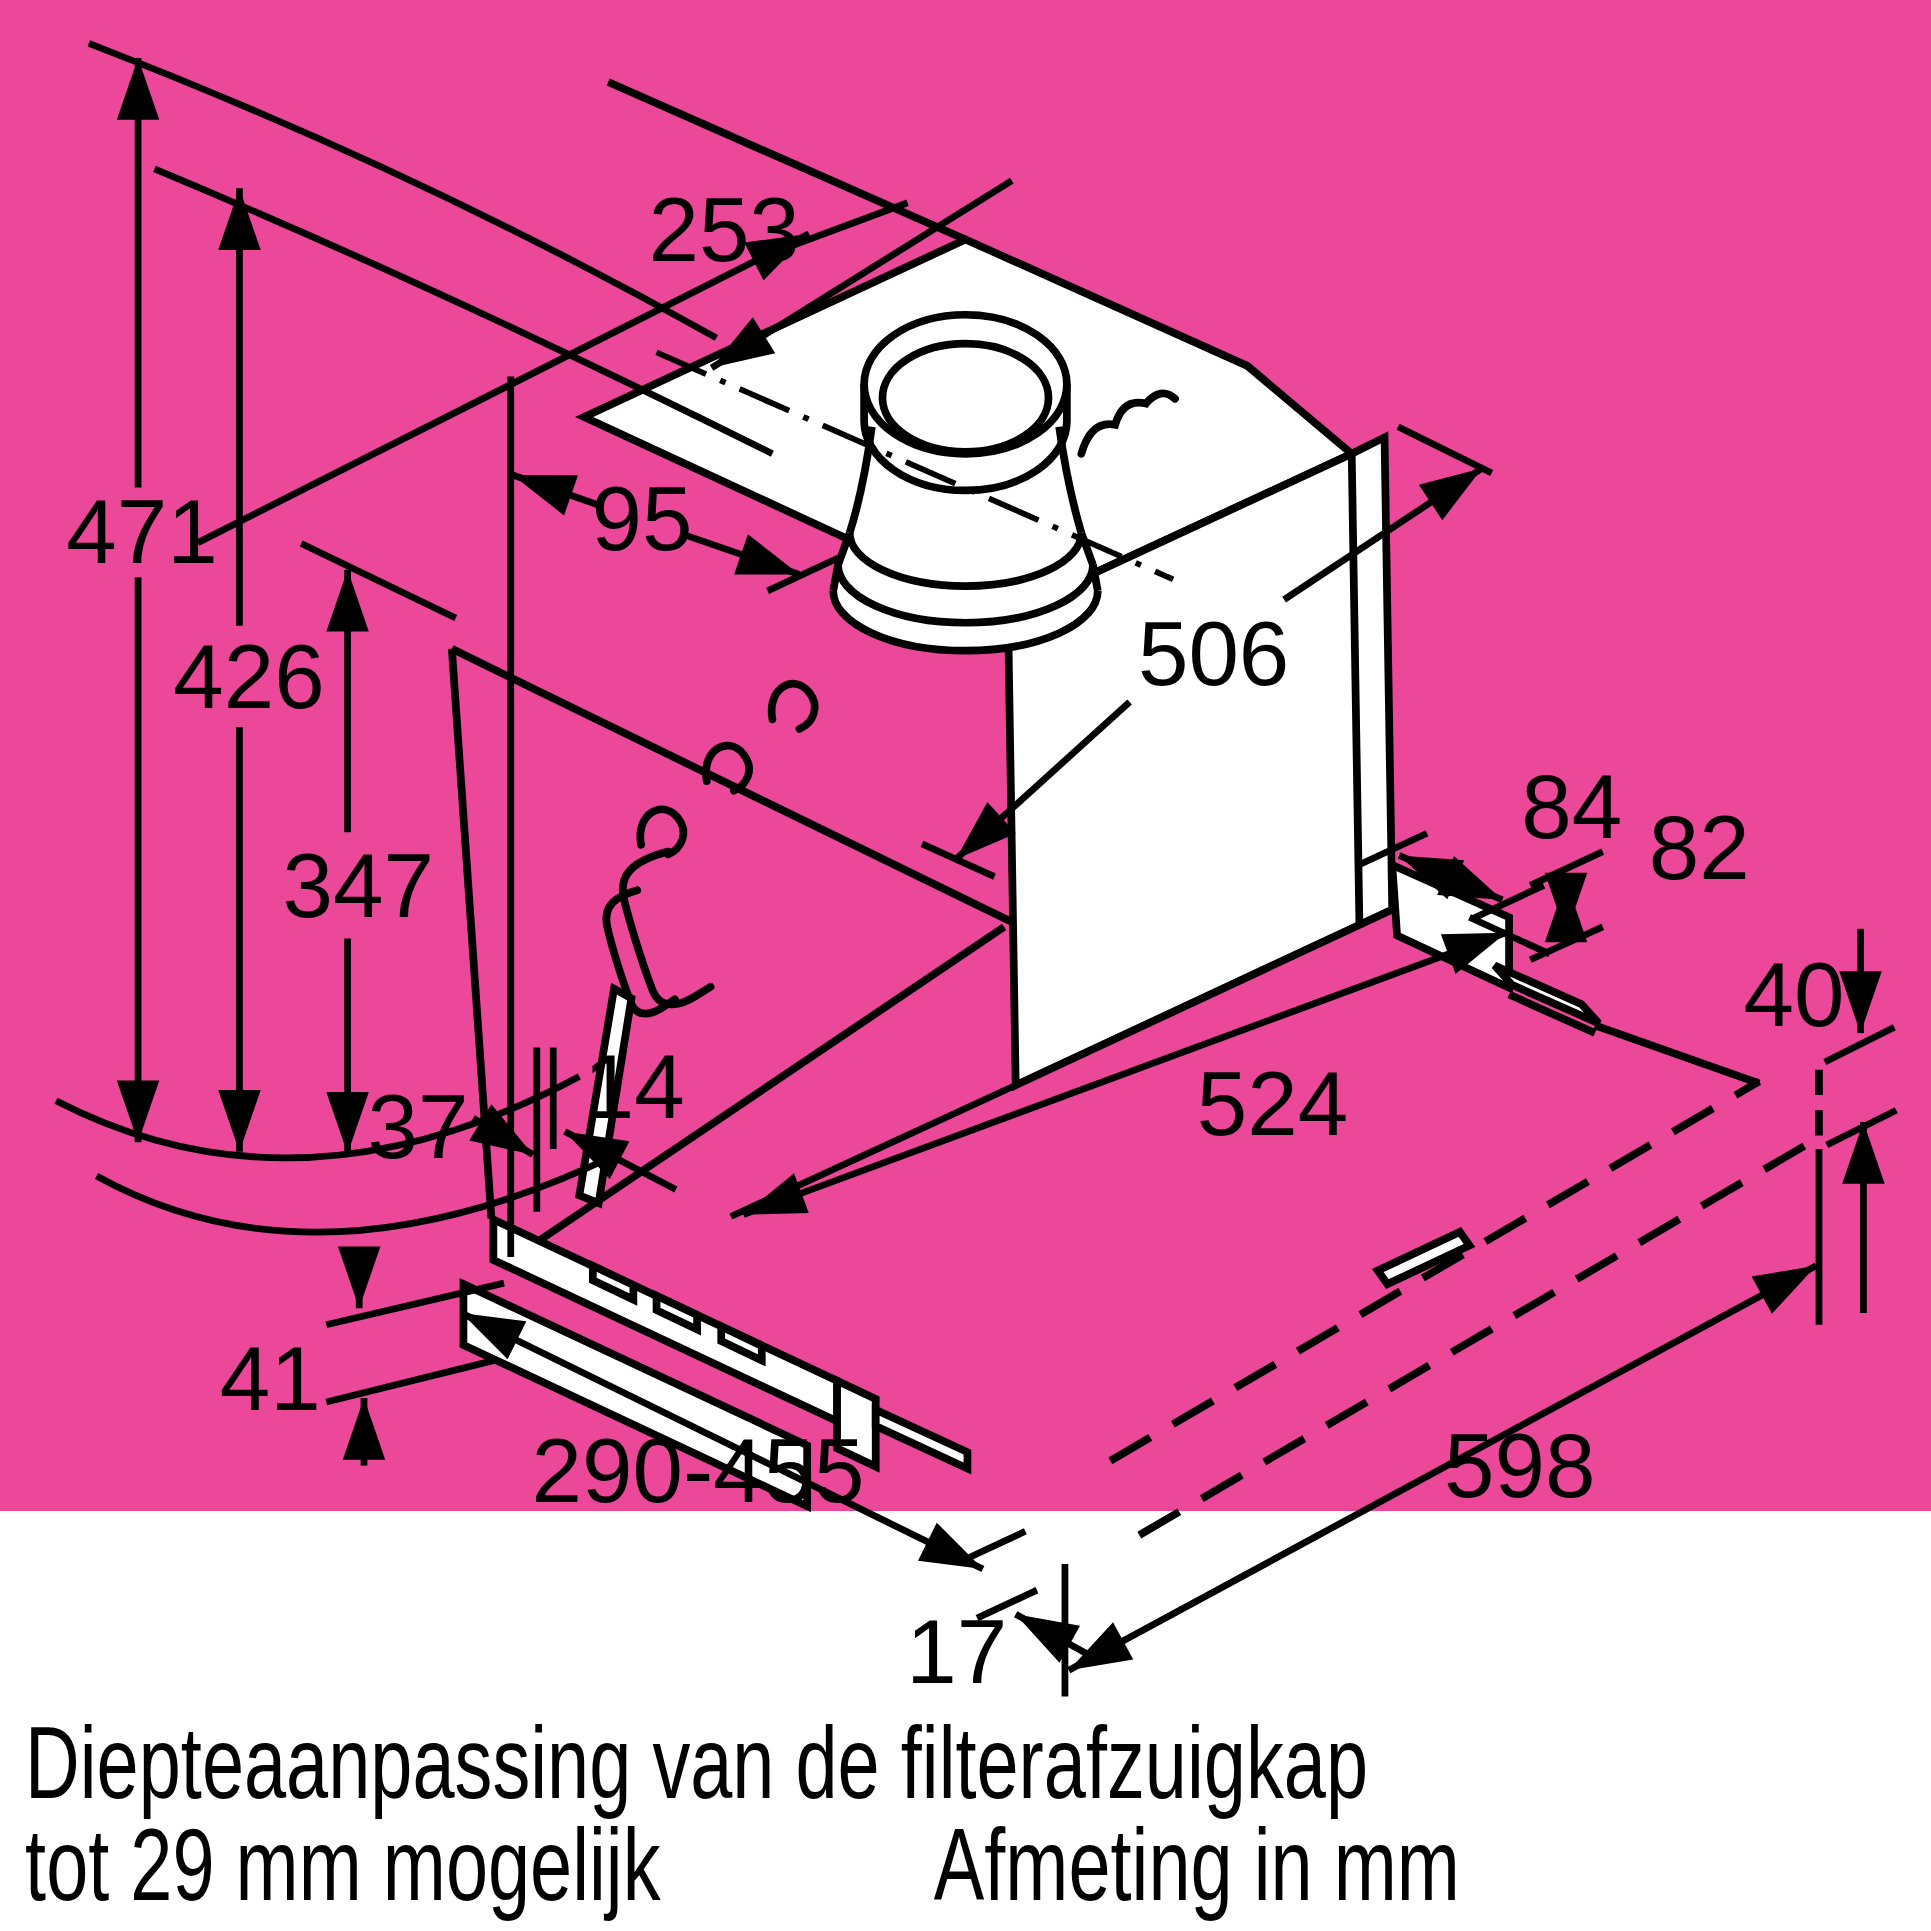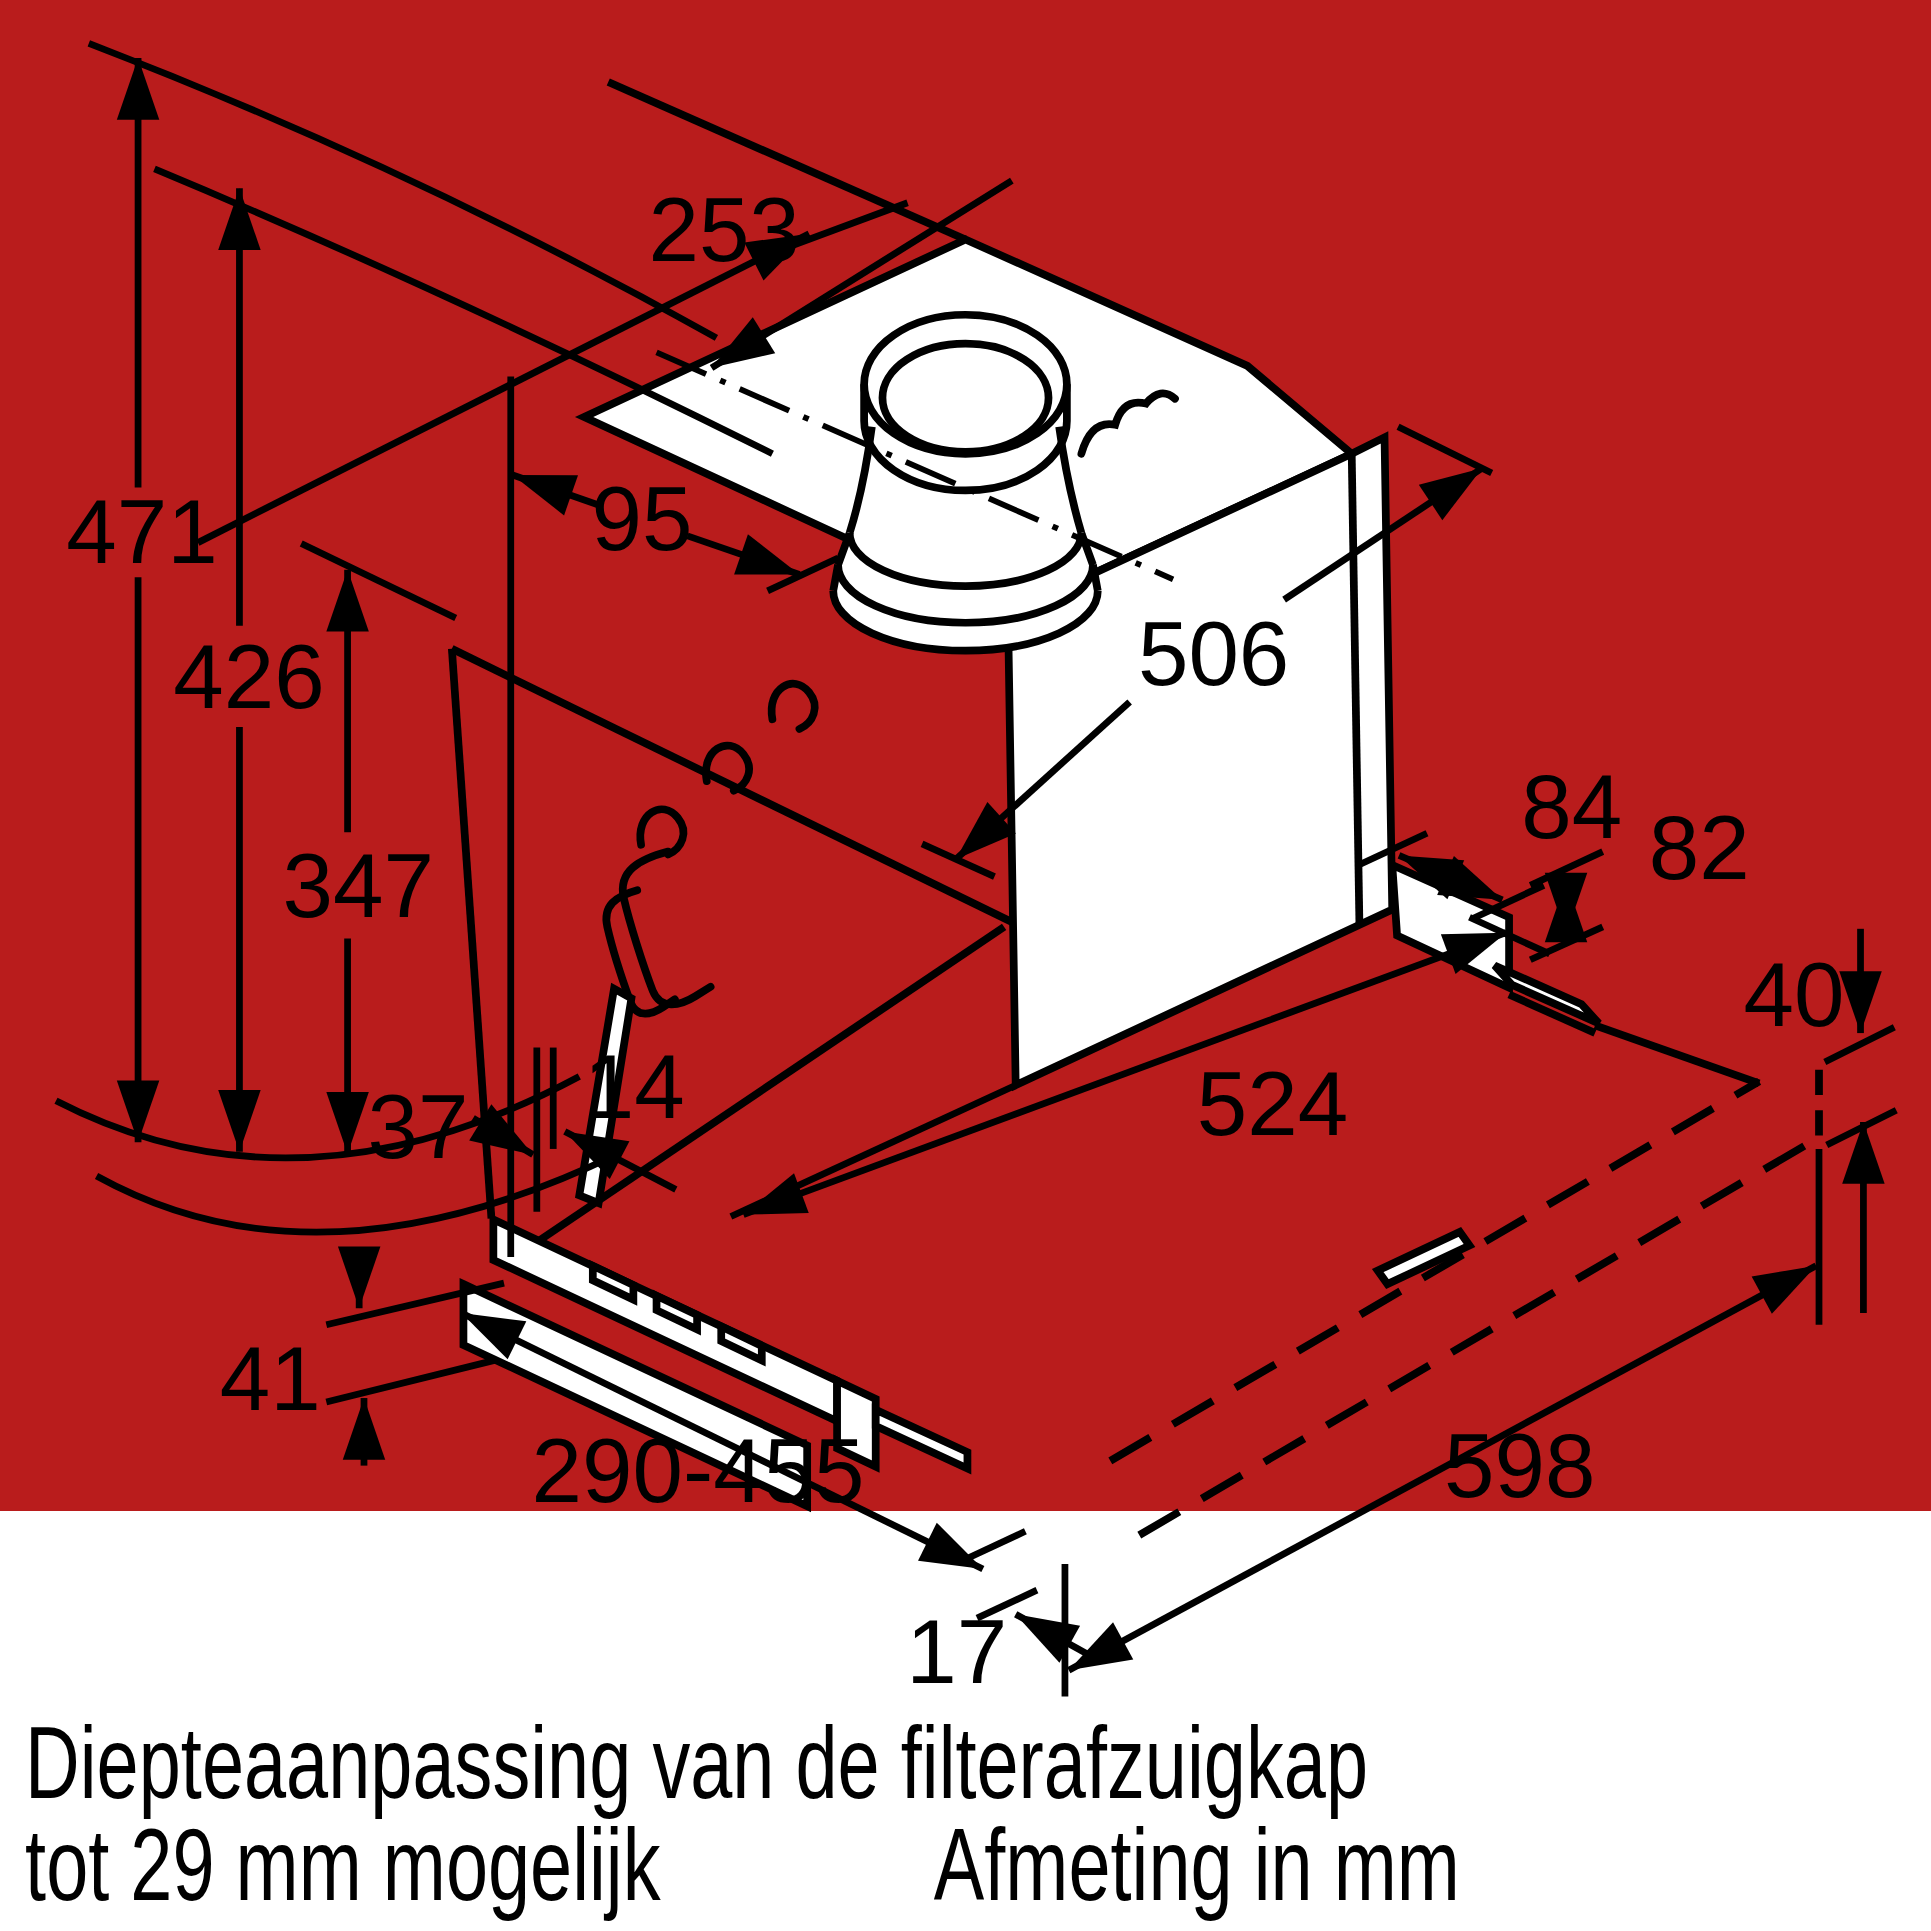--- a/index.html
+++ b/index.html
@@ -7,21 +7,21 @@
     padding: 0;
     background: #ffffff;
     width: 1931px;
     height: 1931px;
     font-family: "Liberation Sans", sans-serif;
   }
   #stage {
     position: relative;
     width: 1931px;
     height: 1511px;
-    background: #b91c1c;
+    background: #ec4899;
   }
   svg { display: block; }
   .obj  { fill: none; stroke: #000; stroke-width: 8; stroke-linejoin: miter; }
   .objw { fill: #fff; stroke: #000; stroke-width: 8; stroke-linejoin: miter; }
   .fillw { fill: #fff; stroke: none; }
   .dim  { fill: none; stroke: #000; stroke-width: 7; }
   .dash { fill: none; stroke: #000; stroke-width: 8; stroke-dasharray: 48 27; }
   .dashv{ fill: none; stroke: #000; stroke-width: 8; stroke-dasharray: 26 16; }
   .cline{ fill: none; stroke: #000; stroke-width: 6; stroke-dasharray: 56 16 6 16; }
   .lbl  { font-size: 94px; fill: #000; }

